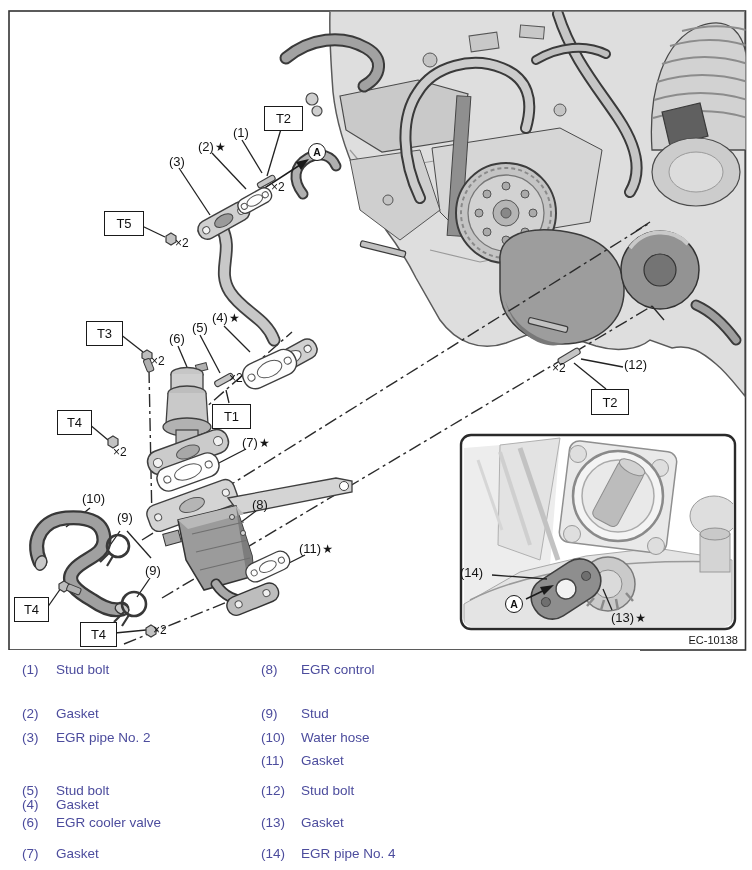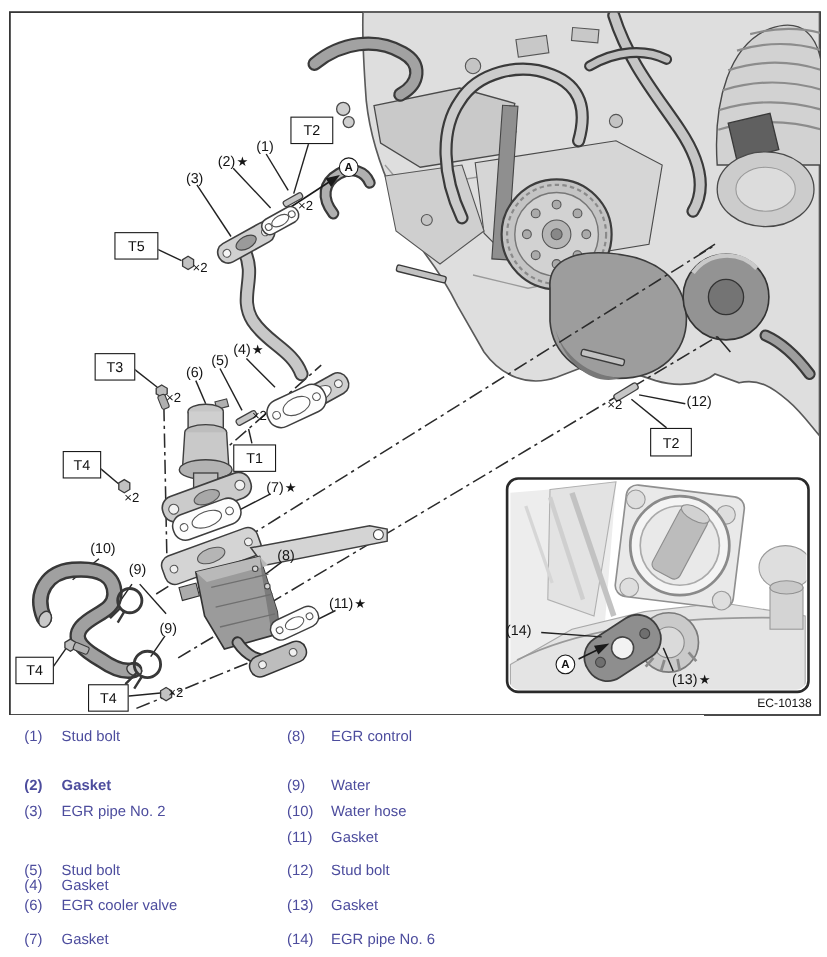--- a/index.html
+++ b/index.html
@@ -371,27 +371,27 @@
       </div>
     <div class="a-marker" style="left:505px;top:595px;">
         <span>A</span>
       </div>
 
     <div class="fig-code">EC-10138</div>
   </div>
 
   <div class="legend">
     <div class="leg-row colL" style="top:11px;"><span class="leg-num">(1)</span><span class="leg-name">Stud bolt</span></div>
-    <div class="leg-row colL" style="top:55px;font-weight:bold;"><span class="leg-num">(2)</span><span class="leg-name">Gasket</span></div>
+    <div class="leg-row colL" style="top:55px;"><span class="leg-num">(2)</span><span class="leg-name">Gasket</span></div>
     <div class="leg-row colL" style="top:79px;"><span class="leg-num">(3)</span><span class="leg-name">EGR pipe No. 2</span></div>
     <div class="leg-row colL" style="top:102px;margin-top:44px;"><span class="leg-num">(4)</span><span class="leg-name">Gasket</span></div>
     <div class="leg-row colL" style="top:132px;"><span class="leg-num">(5)</span><span class="leg-name">Stud bolt</span></div>
     <div class="leg-row colL" style="top:164px;"><span class="leg-num">(6)</span><span class="leg-name">EGR cooler valve</span></div>
     <div class="leg-row colL" style="top:195px;"><span class="leg-num">(7)</span><span class="leg-name">Gasket</span></div>
     <div class="leg-row colR" style="top:11px;"><span class="leg-num">(8)</span><span class="leg-name">EGR control</span></div>
-    <div class="leg-row colR" style="top:55px;"><span class="leg-num">(9)</span><span class="leg-name">Water</span></div>
+    <div class="leg-row colR" style="top:55px;"><span class="leg-num">(9)</span><span class="leg-name">Stud</span></div>
     <div class="leg-row colR" style="top:79px;"><span class="leg-num">(10)</span><span class="leg-name">Water hose</span></div>
     <div class="leg-row colR" style="top:102px;"><span class="leg-num">(11)</span><span class="leg-name">Gasket</span></div>
     <div class="leg-row colR" style="top:132px;"><span class="leg-num">(12)</span><span class="leg-name">Stud bolt</span></div>
     <div class="leg-row colR" style="top:164px;"><span class="leg-num">(13)</span><span class="leg-name">Gasket</span></div>
-    <div class="leg-row colR" style="top:195px;"><span class="leg-num">(14)</span><span class="leg-name">EGR pipe No. 6</span></div>
+    <div class="leg-row colR" style="top:195px;"><span class="leg-num">(14)</span><span class="leg-name">EGR pipe No. 4</span></div>
   </div>
 </div>
 
 </body></html>

